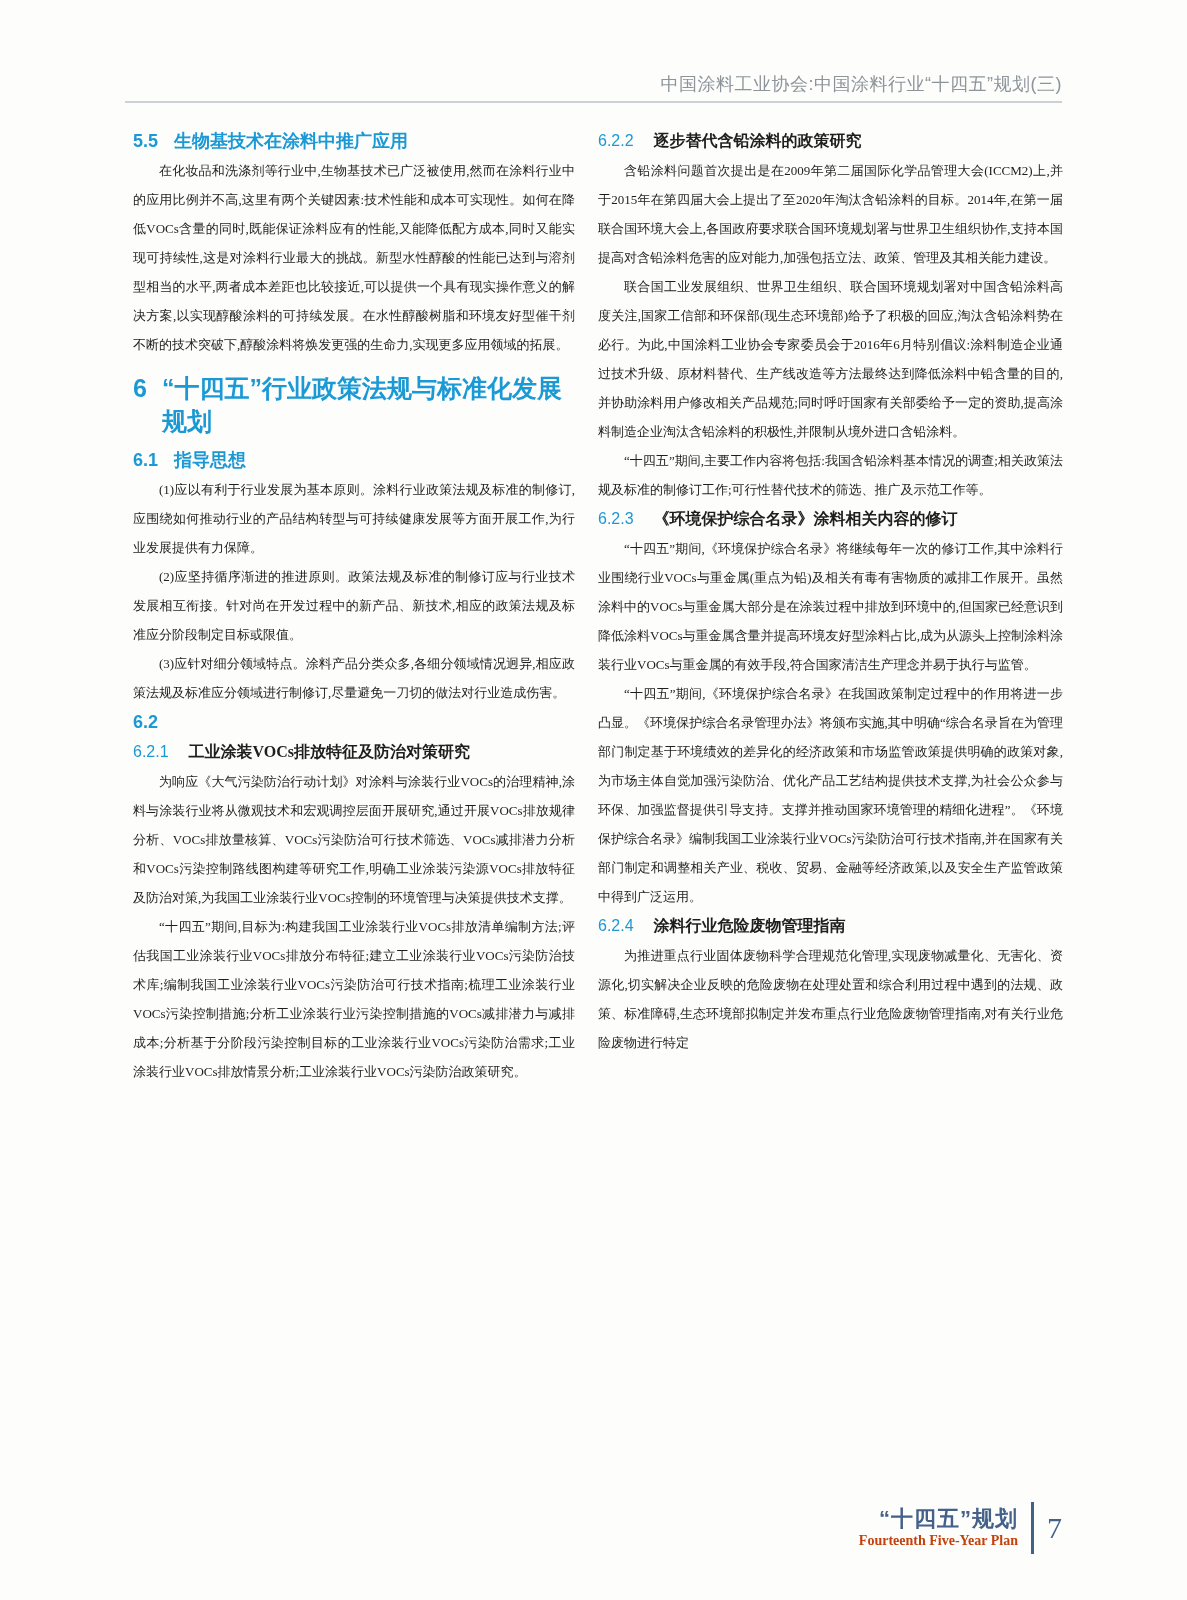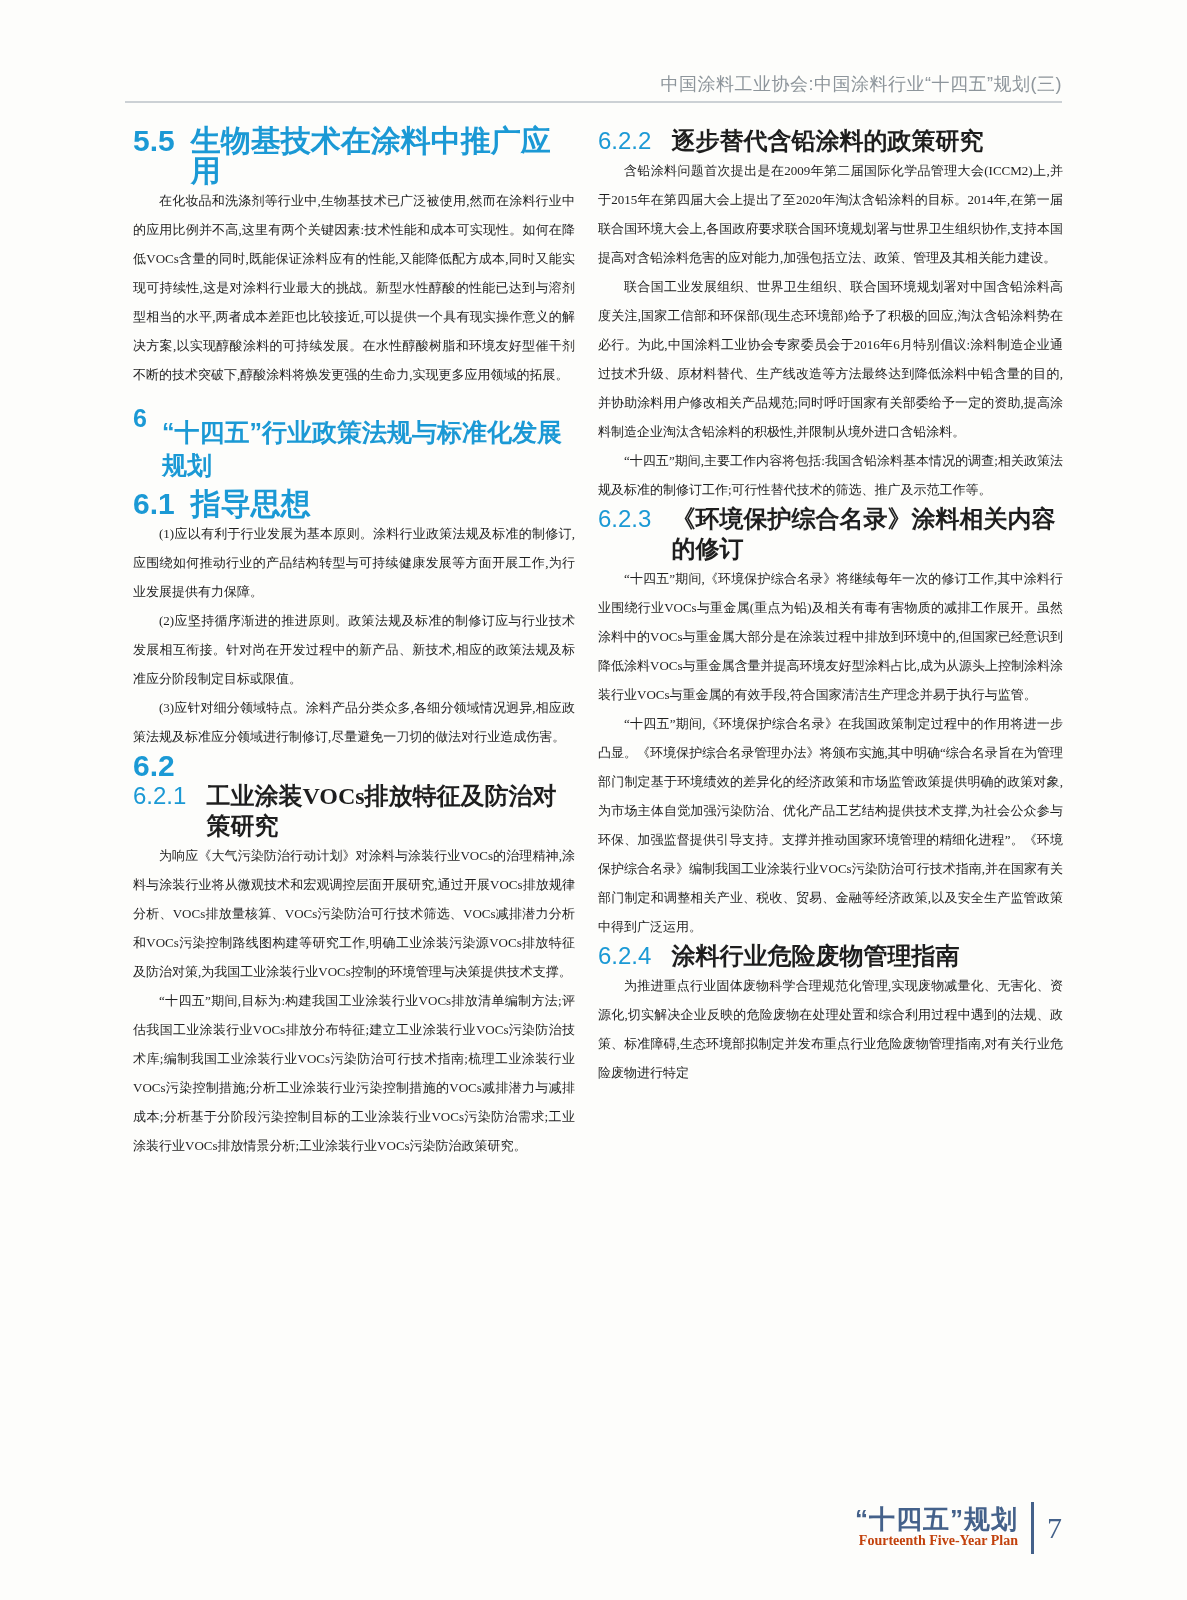--- a/index.html
+++ b/index.html
@@ -34,51 +34,51 @@
     margin:0;
     font-size:13px; line-height:29px;
     text-align:justify; text-justify:inter-character;
     text-indent:2em;
     color:#1e1e1e;
   }
   
   .h2x {
     display:flex; gap:16px; align-items:baseline;
     font-family:"Liberation Sans","DejaVu Sans",sans-serif;
-    font-weight:700; font-size:30px; line-height:30px;
+    font-weight:700; font-size:18px; line-height:30px;
     color:#1b99d5; margin:0;
   }
   
   .h1x {
     display:flex; gap:15px;
     font-family:"Liberation Sans","DejaVu Sans",sans-serif;
     font-weight:700; font-size:25px; line-height:33px;
     color:#1b99d5; margin:13px 0 7px 0;
   }
   .h1x .num { flex:0 0 auto; }
-  .h1x .ttl { flex:1;margin-top:14px; }
+  .h1x .ttl { flex:1; }
   
   .h3x {
     display:flex; gap:20px; align-items:baseline;
-    font-size:24px; line-height:30px; margin:0;
+    font-size:16px; line-height:30px; margin:0;
   }
   .h3x .num {
     font-family:"Liberation Sans","DejaVu Sans",sans-serif;
     color:#1b99d5; font-weight:500;
   }
   .h3x .ttl { color:#1e1e1e; }
   
   .page-footer {
     position:absolute; right:125px; bottom:46px;
     display:flex; align-items:center; gap:13px;
   }
   .footer-text { text-align:right; }
   .footer-cn {
     font-family:"Liberation Sans","DejaVu Sans",sans-serif;
-    font-weight:700; font-size:26px; color:#44618a; letter-spacing:1px;
+    font-weight:700; font-size:22px; color:#44618a; letter-spacing:1px;
     line-height:26px;
   }
   .footer-en {
     font-family:"Liberation Serif","DejaVu Serif",serif;
     font-weight:700; font-size:14px; color:#c2410c; line-height:18px;
   }
   .footer-sep { width:3px; height:52px; background:#44618a; }
   .footer-num {
     font-family:"Liberation Serif","DejaVu Serif",serif;
     font-size:30px; color:#44618a;

